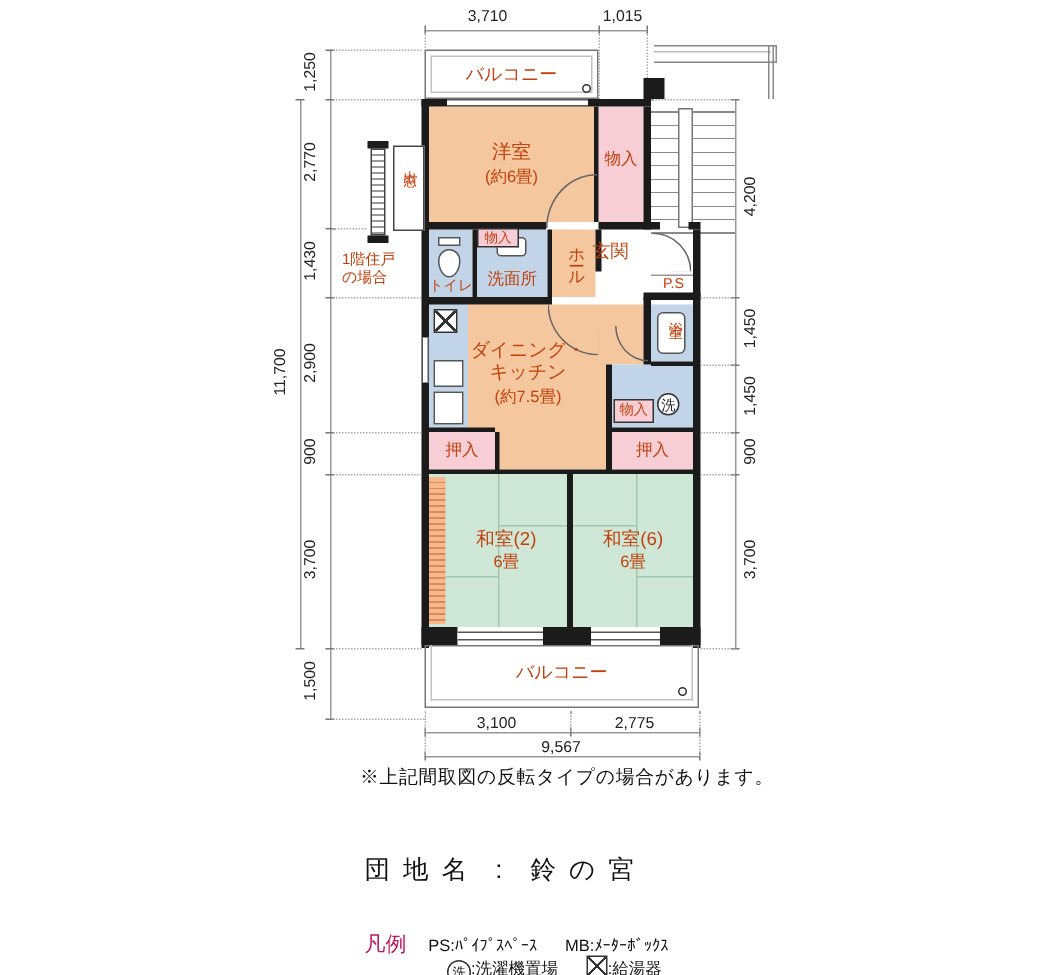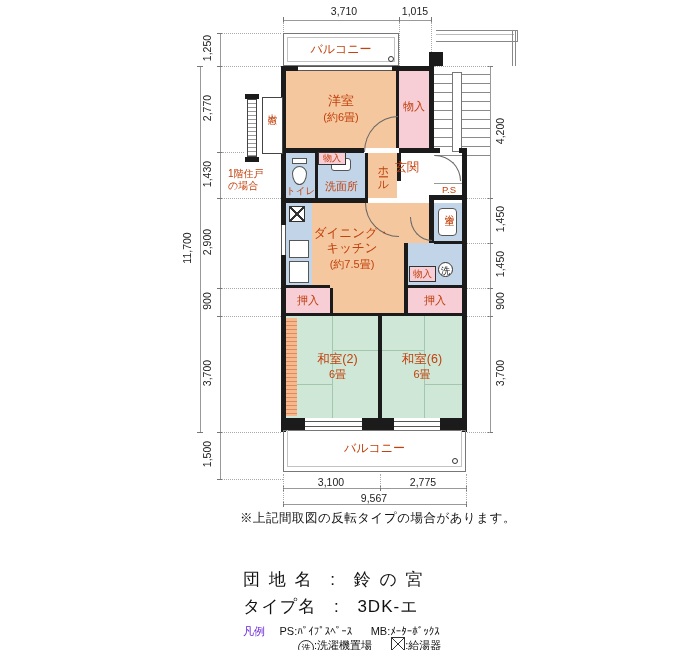--- a/index.html
+++ b/index.html
@@ -173,21 +173,21 @@
 
   <div class="abs" style="left:283px;top:430px;width:183px;height:42px;border:1px solid #777;"></div>
   <div class="abs" style="left:287px;top:430px;width:175px;height:37px;border:1px solid #c2c2c2;border-top:none;"></div>
   <div class="abs lbl" style="left:283px;top:441px;width:183px;">バルコニー</div>
   <div class="abs circ" style="left:452px;top:458px;width:6px;height:6px;"></div>
 
   <div class="abs dlh" style="left:283px;top:20px;width:148px;"></div>
   <div class="abs tkv" style="left:283px;top:17px;"></div>
   <div class="abs tkv" style="left:399px;top:17px;"></div>
   <div class="abs tkv" style="left:431px;top:17px;"></div>
-  <div class="abs dim" style="left:314px;top:5px;width:60px;">3,710</div>
+  <div class="abs dim" style="left:295px;top:5px;width:60px;">3,710</div>
   <div class="abs dim" style="left:385px;top:5px;width:60px;">1,015</div>
   <div class="abs exv" style="left:283px;top:22px;height:10px;"></div>
   <div class="abs exv" style="left:399px;top:22px;height:44px;"></div>
   <div class="abs exv" style="left:431px;top:22px;height:30px;"></div>
 
   <div class="abs dlv" style="left:220px;top:33px;height:446px;"></div>
   <div class="abs dlv" style="left:200px;top:66px;height:366px;"></div>
   <div class="abs tkh" style="left:217px;top:33px;"></div>
   <div class="abs tkh" style="left:217px;top:66px;"></div>
   <div class="abs tkh" style="left:217px;top:152px;"></div>
@@ -248,28 +248,23 @@
   <div class="abs exv" style="left:380px;top:474px;height:14px;"></div>
   <div class="abs exv" style="left:466px;top:474px;height:30px;"></div>
 
   <div class="abs note" style="left:240px;top:510px;font-family:Liberation Mono, monospace;">※上記間取図の反転タイプの場合があります。</div>
 
   <div class="abs big" style="left:243px;top:568px;letter-spacing:2px;">
     <span>団 地 名</span>
     <span style="margin:0 10px;">:</span>
     <span>鈴 の 宮</span>
   </div>
-  <div class="abs big" style="left:243px;top:595px;letter-spacing:1px;">
-    <span>タイプ名</span>
-    <span style="margin:0 12px;">:</span>
-    <span>3DK-エ</span>
-  </div>
 
   <div class="abs" style="left:243px;top:621px;">
-    <span style="font-size:11px;color:#6d28d9;">凡例</span>
+    <span style="font-size:14px;color:#be185d;">凡例</span>
     <span class="legend" style="margin-left:10px;">PS:ﾊﾟｲﾌﾟｽﾍﾟｰｽ</span>
     <span class="legend" style="margin-left:14px;">MB:ﾒｰﾀｰﾎﾞｯｸｽ</span>
   </div>
   <div class="abs legend" style="left:298px;top:637px;">
     <span class="ibx circ" style="width:14px;height:14px;line-height:14px;font-size:9px;vertical-align:-2px;">洗</span><span>:洗濯機置場</span>
     <span class="ibx xbox" style="width:12px;height:12px;margin-left:16px;vertical-align:-2px;"></span><span>:給湯器</span>
   </div>
 
 </div>
 

